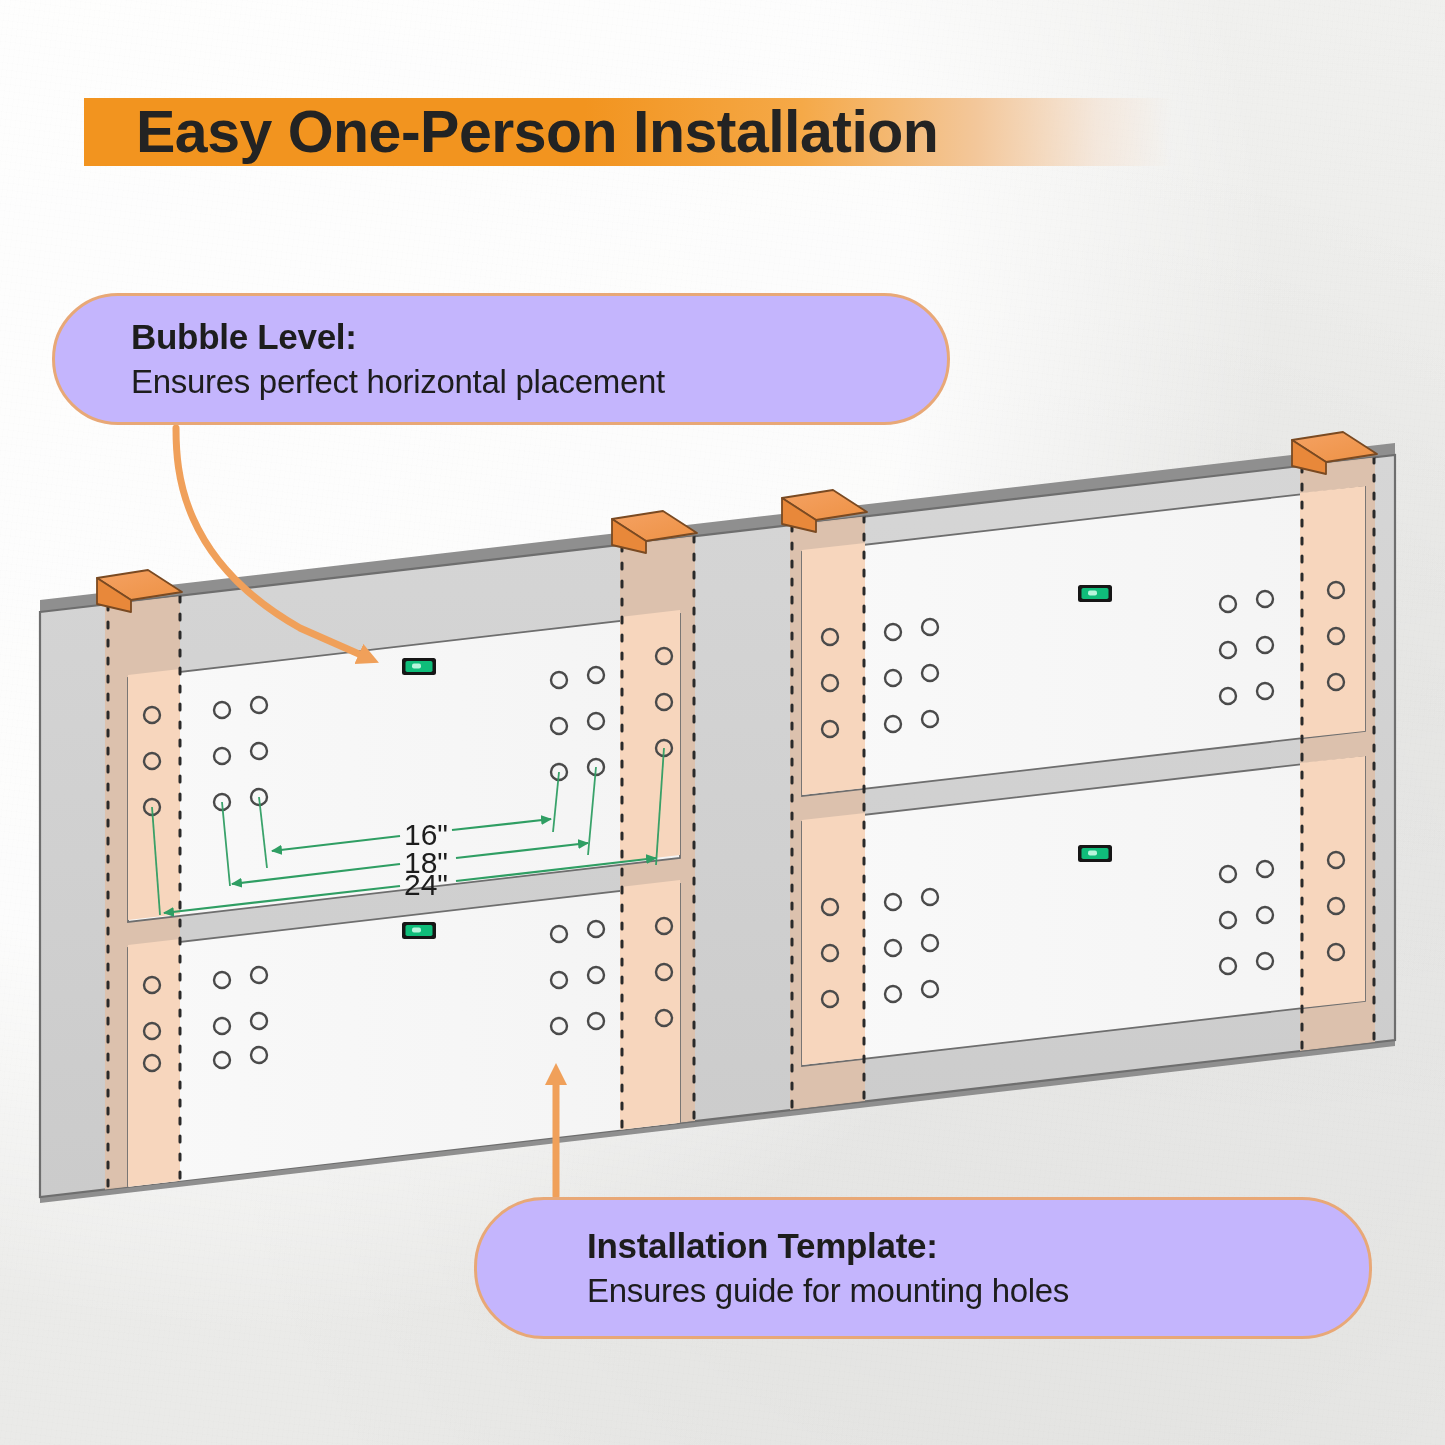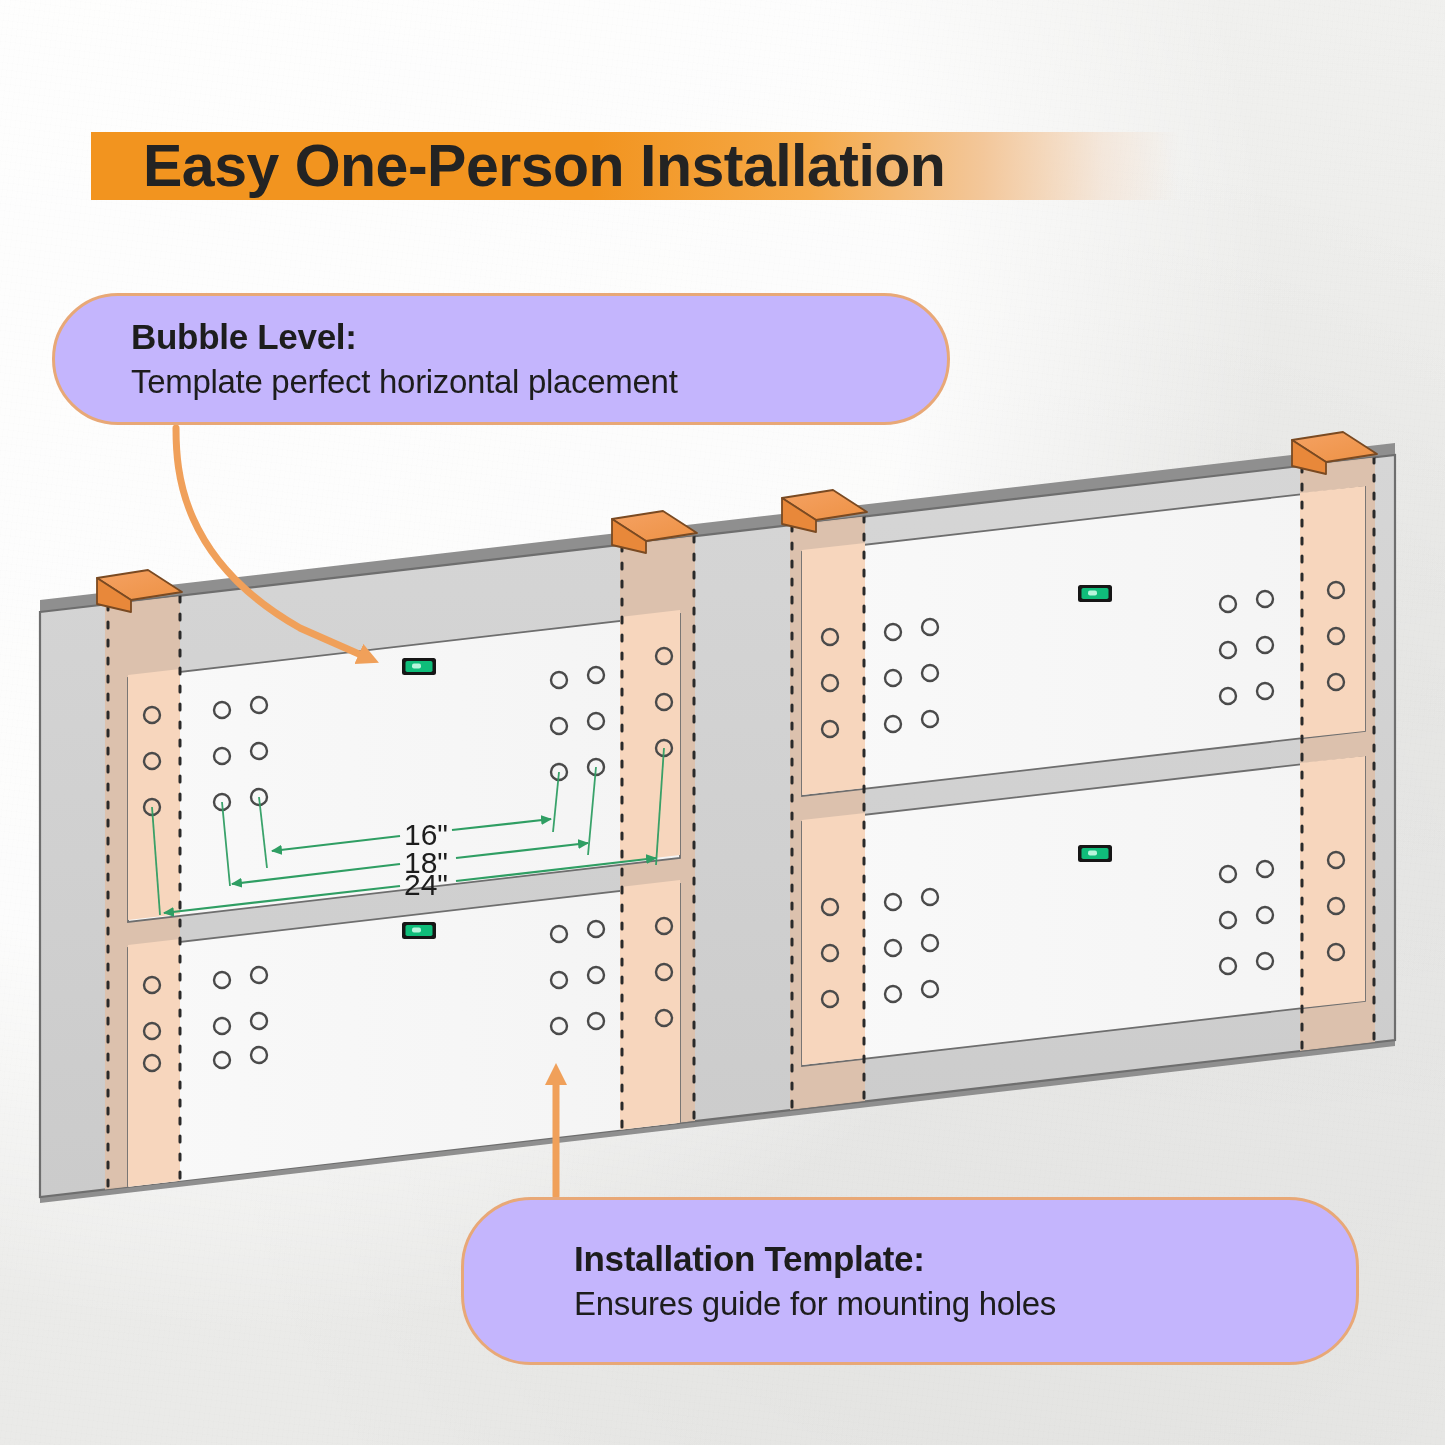--- a/index.html
+++ b/index.html
@@ -19,21 +19,21 @@
       linear-gradient(175deg,#f6f6f4 0%,#eeeeec 55%,#e9e9e7 100%);
   }
   #bg-grain{
     position:absolute;inset:0;opacity:.5;
     background-image:
       repeating-linear-gradient(97deg, rgba(0,0,0,.012) 0 1px, rgba(255,255,255,0) 1px 5px),
       repeating-linear-gradient(7deg, rgba(0,0,0,.01) 0 1px, rgba(255,255,255,0) 1px 7px);
   }
 
   
-  #header{position:absolute;left:55px;top:64px;height:136px;display:flex;align-items:flex-end;}
+  #header{position:absolute;left:48px;top:64px;height:136px;display:flex;align-items:center;}
   #header-accent{width:22px;background:#f2941f;}
   #header-band{
     width:1088px;margin-left:14px;
     background:linear-gradient(90deg,#f2941f 0%,#f2941f 46%,#f5a948 66%,#f3c79a 82%,rgba(243,220,200,.55) 93%,rgba(241,241,239,0) 100%);
     display:flex;align-items:center;
   }
   #header-title{
     font-size:59px;font-weight:bold;color:#232323;
     letter-spacing:-.5px;margin-left:52px;white-space:nowrap;
   }
@@ -44,21 +44,21 @@
     background:#c4b5fd;
     border:3px solid #e8a877;
     border-radius:70px;
     box-sizing:border-box;
     display:flex;flex-direction:column;justify-content:center;
   }
   .callout-title{font-size:35px;font-weight:bold;color:#1d1d1d;letter-spacing:-.3px;}
   .callout-sub{font-size:33px;font-weight:normal;color:#1d1d1d;letter-spacing:-.3px;}
   #callout-bubble-level{left:52px;top:293px;width:898px;height:132px;padding:0 0 0 76px;}
   #callout-bubble-level .callout-title{margin-bottom:6px;}
-  #callout-template{left:461px;top:1197px;width:898px;height:168px;padding:0 0 0 110px;}
+  #callout-template{left:474px;top:1197px;width:898px;height:142px;padding:0 0 0 110px;}
   #callout-template .callout-title{margin-bottom:6px;}
 
   #scene{position:absolute;left:0;top:0;width:1445px;height:1445px;}
 </style>
 </head>
 <body>
 
 <div id="bg-texture"></div>
 <div id="bg-grain"></div>
 
@@ -305,19 +305,19 @@
 
 <div id="header">
   <div id="header-accent"></div>
   <div id="header-band">
     <div id="header-title">Easy One-Person Installation</div>
   </div>
 </div>
 
 <div class="callout" id="callout-bubble-level">
   <div class="callout-title">Bubble Level:</div>
-  <div class="callout-sub">Template perfect horizontal placement</div>
+  <div class="callout-sub">Ensures perfect horizontal placement</div>
 </div>
 
 <div class="callout" id="callout-template">
   <div class="callout-title">Installation Template:</div>
   <div class="callout-sub">Ensures guide for mounting holes</div>
 </div>
 
 </body></html>

